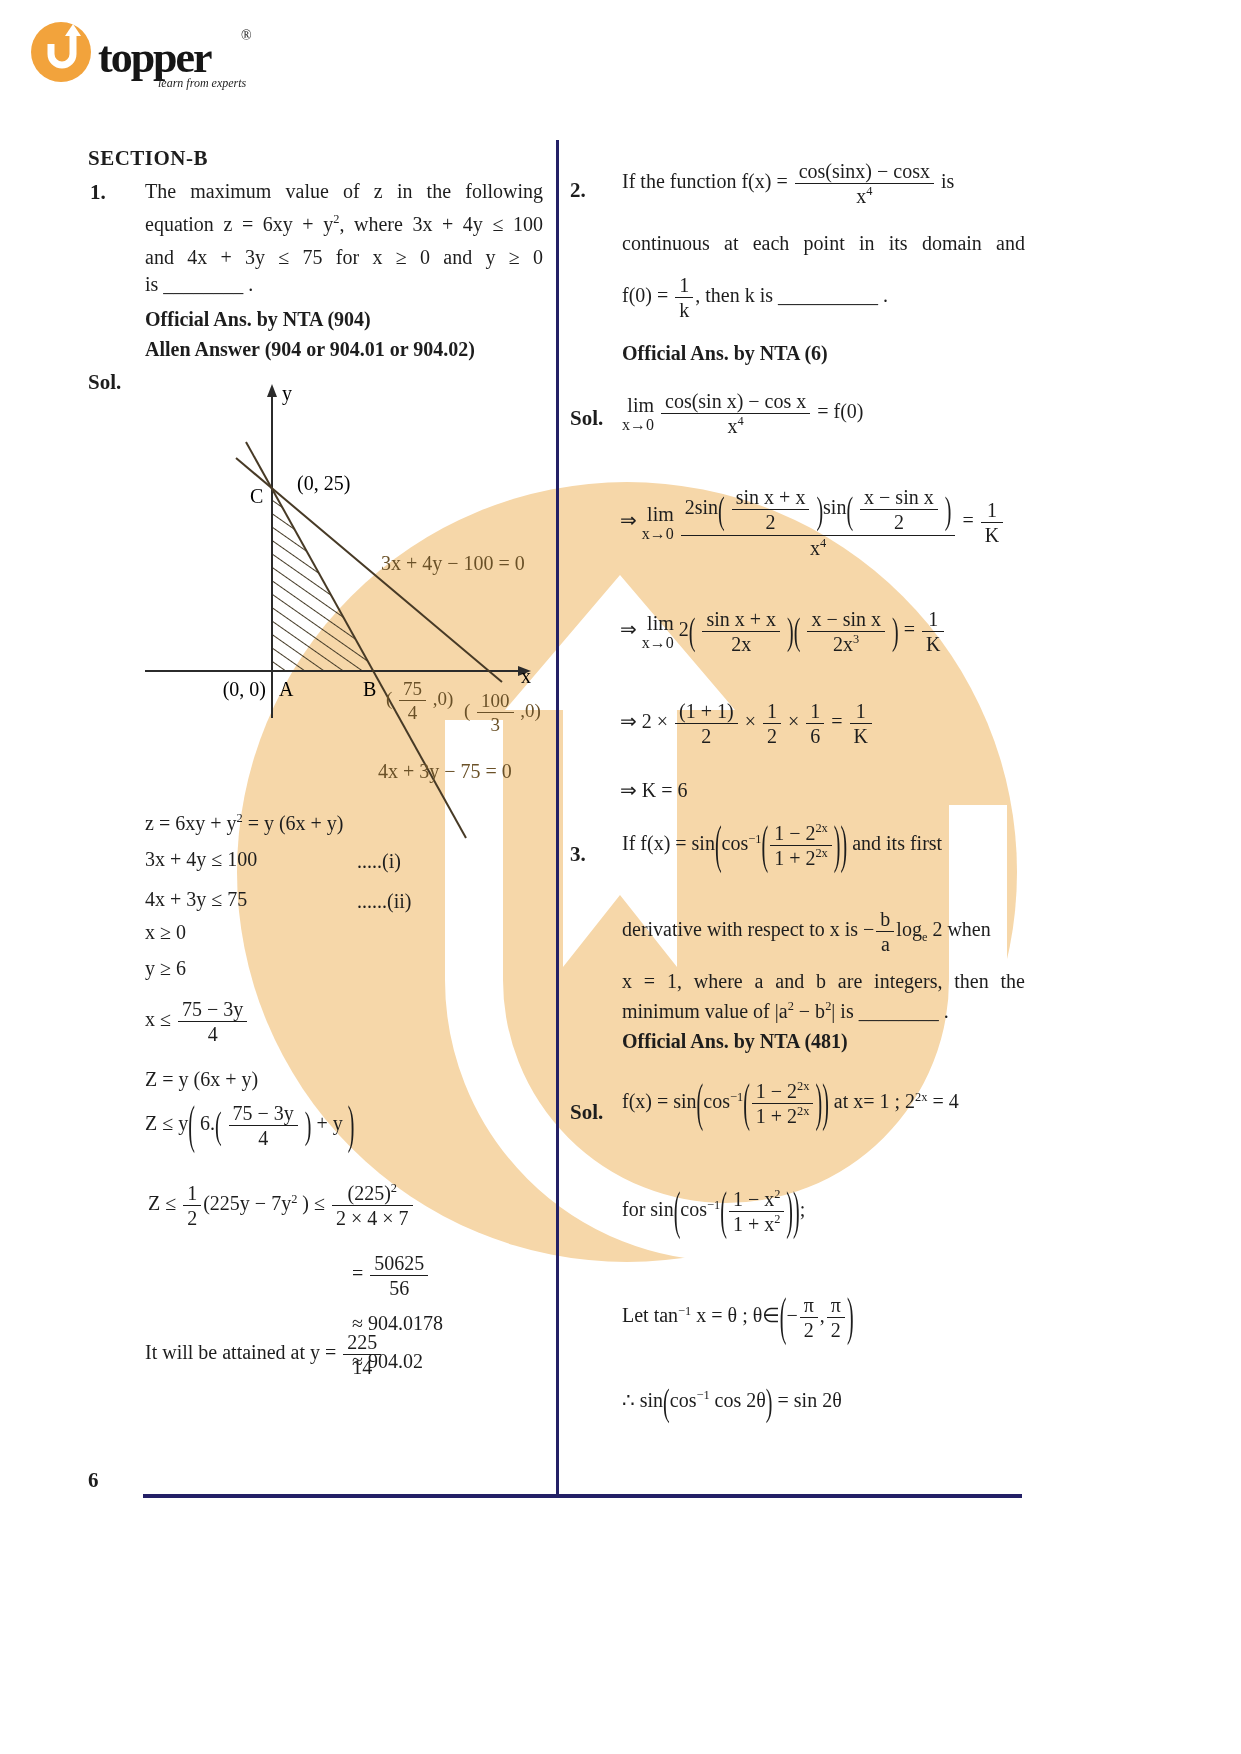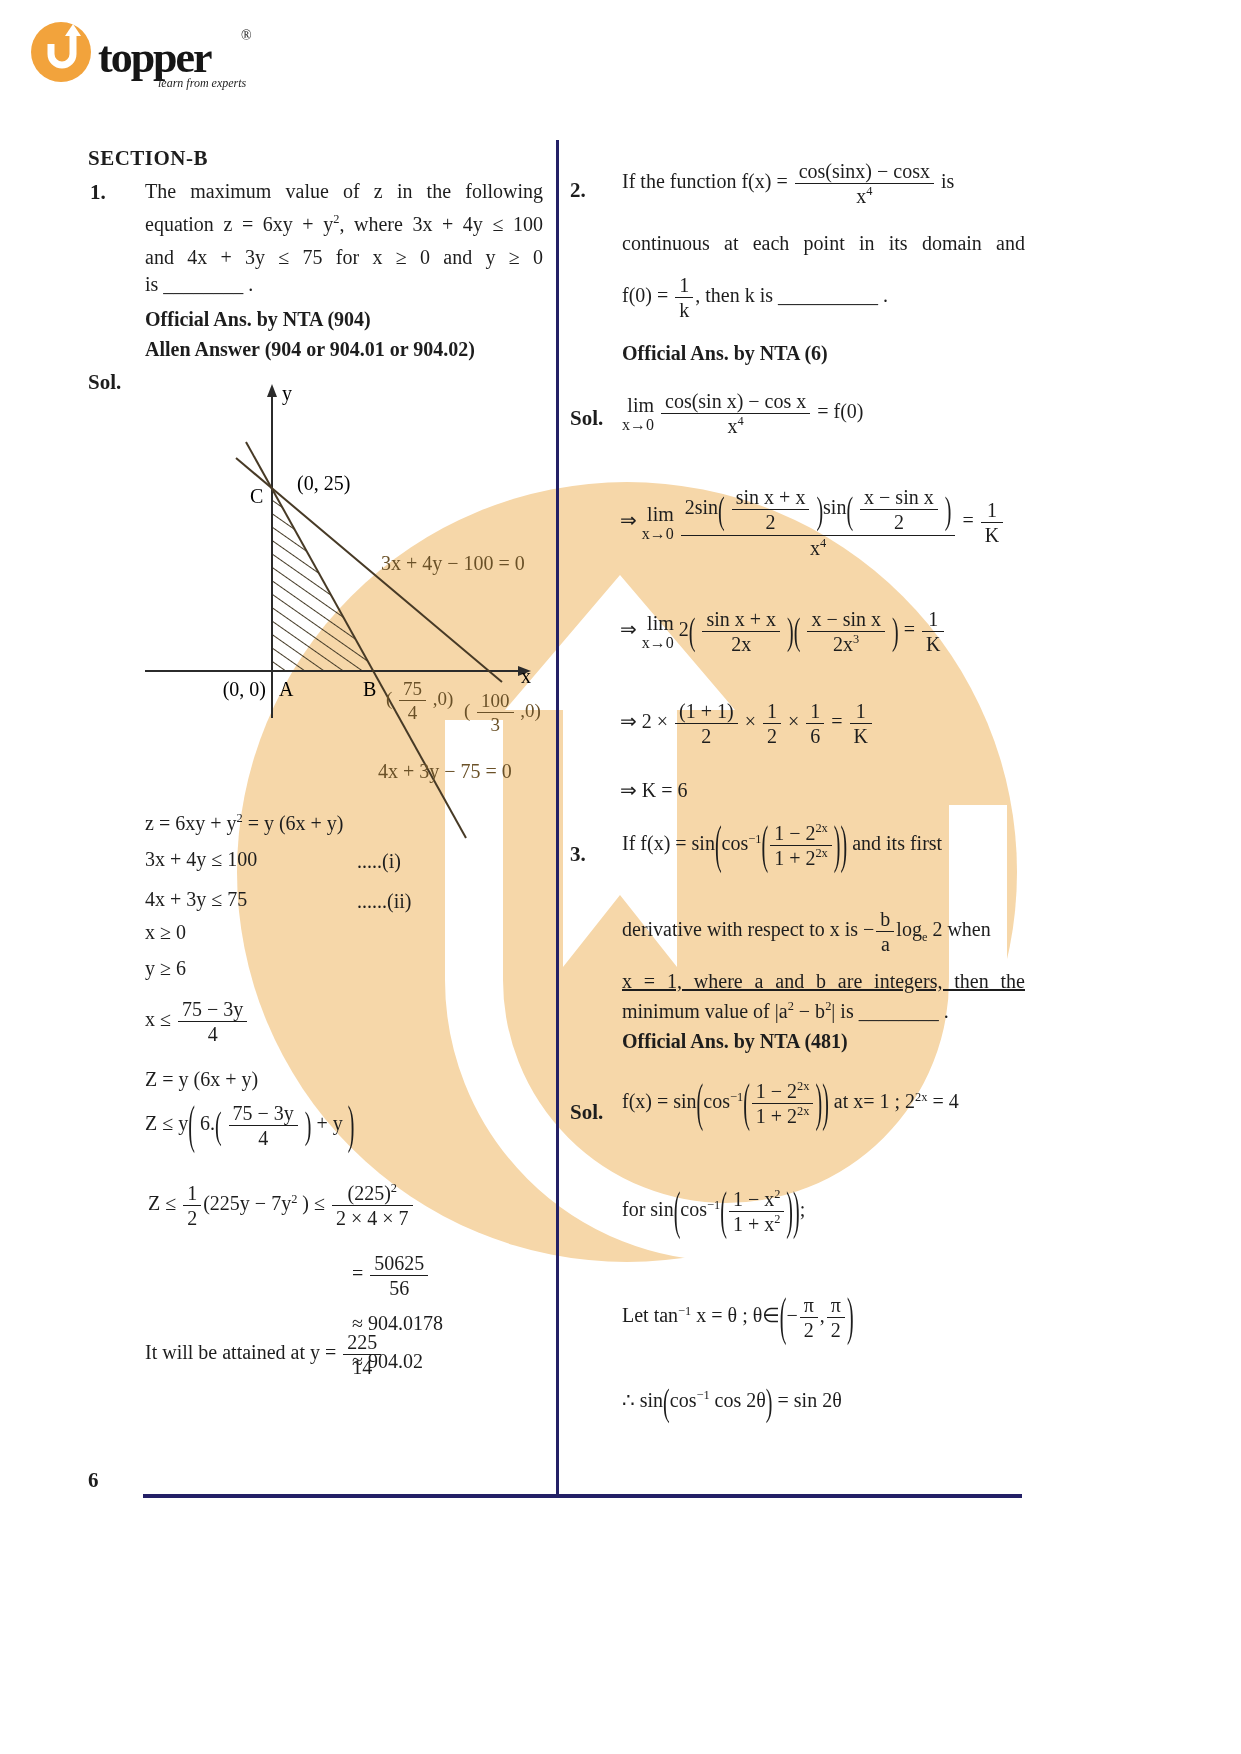--- a/index.html
+++ b/index.html
@@ -120,21 +120,21 @@
 <div class="row b" style="left:570px;top:406px;font-size:21px;">Sol.</div>
 <div class="row" style="left:622px;top:390px;"><span class="lim"><span class="ll">lim</span><span class="ls">x→0</span></span><span class="frac"><span class="num">cos(sin x) − cos x</span><span class="den">x<sup>4</sup></span></span> = f(0)</div>
 <div class="row" style="left:620px;top:486px;">⇒ <span class="lim"><span class="ll">lim</span><span class="ls">x→0</span></span><span class="frac"><span class="num">2sin<span class="p2">(</span> <span class="frac"><span class="num">sin x + x</span><span class="den">2</span></span> <span class="p2">)</span>sin<span class="p2">(</span> <span class="frac"><span class="num">x − sin x</span><span class="den">2</span></span> <span class="p2">)</span></span><span class="den">x<sup>4</sup></span></span> = <span class="frac"><span class="num">1</span><span class="den">K</span></span></div>
 <div class="row" style="left:620px;top:608px;">⇒ <span class="lim"><span class="ll">lim</span><span class="ls">x→0</span></span>2<span class="p2">(</span> <span class="frac"><span class="num">sin x + x</span><span class="den">2x</span></span> <span class="p2">)</span><span class="p2">(</span> <span class="frac"><span class="num">x − sin x</span><span class="den">2x<sup>3</sup></span></span> <span class="p2">)</span> = <span class="frac"><span class="num">1</span><span class="den">K</span></span></div>
 <div class="row" style="left:620px;top:700px;">⇒ 2 × <span class="frac"><span class="num">(1 + 1)</span><span class="den">2</span></span> × <span class="frac"><span class="num">1</span><span class="den">2</span></span> × <span class="frac"><span class="num">1</span><span class="den">6</span></span> = <span class="frac"><span class="num">1</span><span class="den">K</span></span></div>
 <div class="row" style="left:620px;top:778px;">⇒ K = 6</div>
 
 <div class="row b" style="left:570px;top:842px;font-size:21px;">3.</div>
 <div class="row" style="left:622px;top:822px;">If  f(x) = sin<span class="p3">(</span>cos<sup>−1</sup><span class="p3">(</span><span class="frac"><span class="num">1 − 2<sup>2x</sup></span><span class="den">1 + 2<sup>2x</sup></span></span><span class="p3">)</span><span class="p3">)</span>  and  its  first</div>
 <div class="row" style="left:622px;top:908px;">derivative with respect to x is −<span class="frac"><span class="num">b</span><span class="den">a</span></span>log<sub>e</sub> 2 when</div>
-<div class="row wrap jl" style="left:622px;top:970px;width:403px;text-decoration:underline;">x = 1, where a and b are integers, then the</div>
+<div class="row wrap jl" style="left:622px;top:970px;width:403px;">x = 1, where a and b are integers, then the</div>
 <div class="row" style="left:622px;top:1000px;">minimum value of |a<sup>2</sup> − b<sup>2</sup>| is ________ .</div>
 <div class="row b" style="left:622px;top:1030px;">Official Ans. by NTA (481)</div>
 
 <div class="row b" style="left:570px;top:1100px;font-size:21px;">Sol.</div>
 <div class="row" style="left:622px;top:1080px;">f(x) = sin<span class="p3">(</span>cos<sup>−1</sup><span class="p3">(</span><span class="frac"><span class="num">1 − 2<sup>2x</sup></span><span class="den">1 + 2<sup>2x</sup></span></span><span class="p3">)</span><span class="p3">)</span> at x= 1 ; 2<sup>2x</sup> = 4</div>
 <div class="row" style="left:622px;top:1188px;">for  sin<span class="p3">(</span>cos<sup>−1</sup><span class="p3">(</span><span class="frac"><span class="num">1 − x<sup>2</sup></span><span class="den">1 + x<sup>2</sup></span></span><span class="p3">)</span><span class="p3">)</span>;</div>
 <div class="row" style="left:622px;top:1294px;">Let tan<sup>−1</sup> x = θ ; θ∈<span class="p3">(</span>−<span class="frac"><span class="num">π</span><span class="den">2</span></span>,<span class="frac"><span class="num">π</span><span class="den">2</span></span><span class="p3">)</span></div>
 <div class="row" style="left:622px;top:1388px;">∴   sin<span class="p2">(</span>cos<sup>−1</sup> cos 2θ<span class="p2">)</span> = sin 2θ</div>
 
 </body></html>

